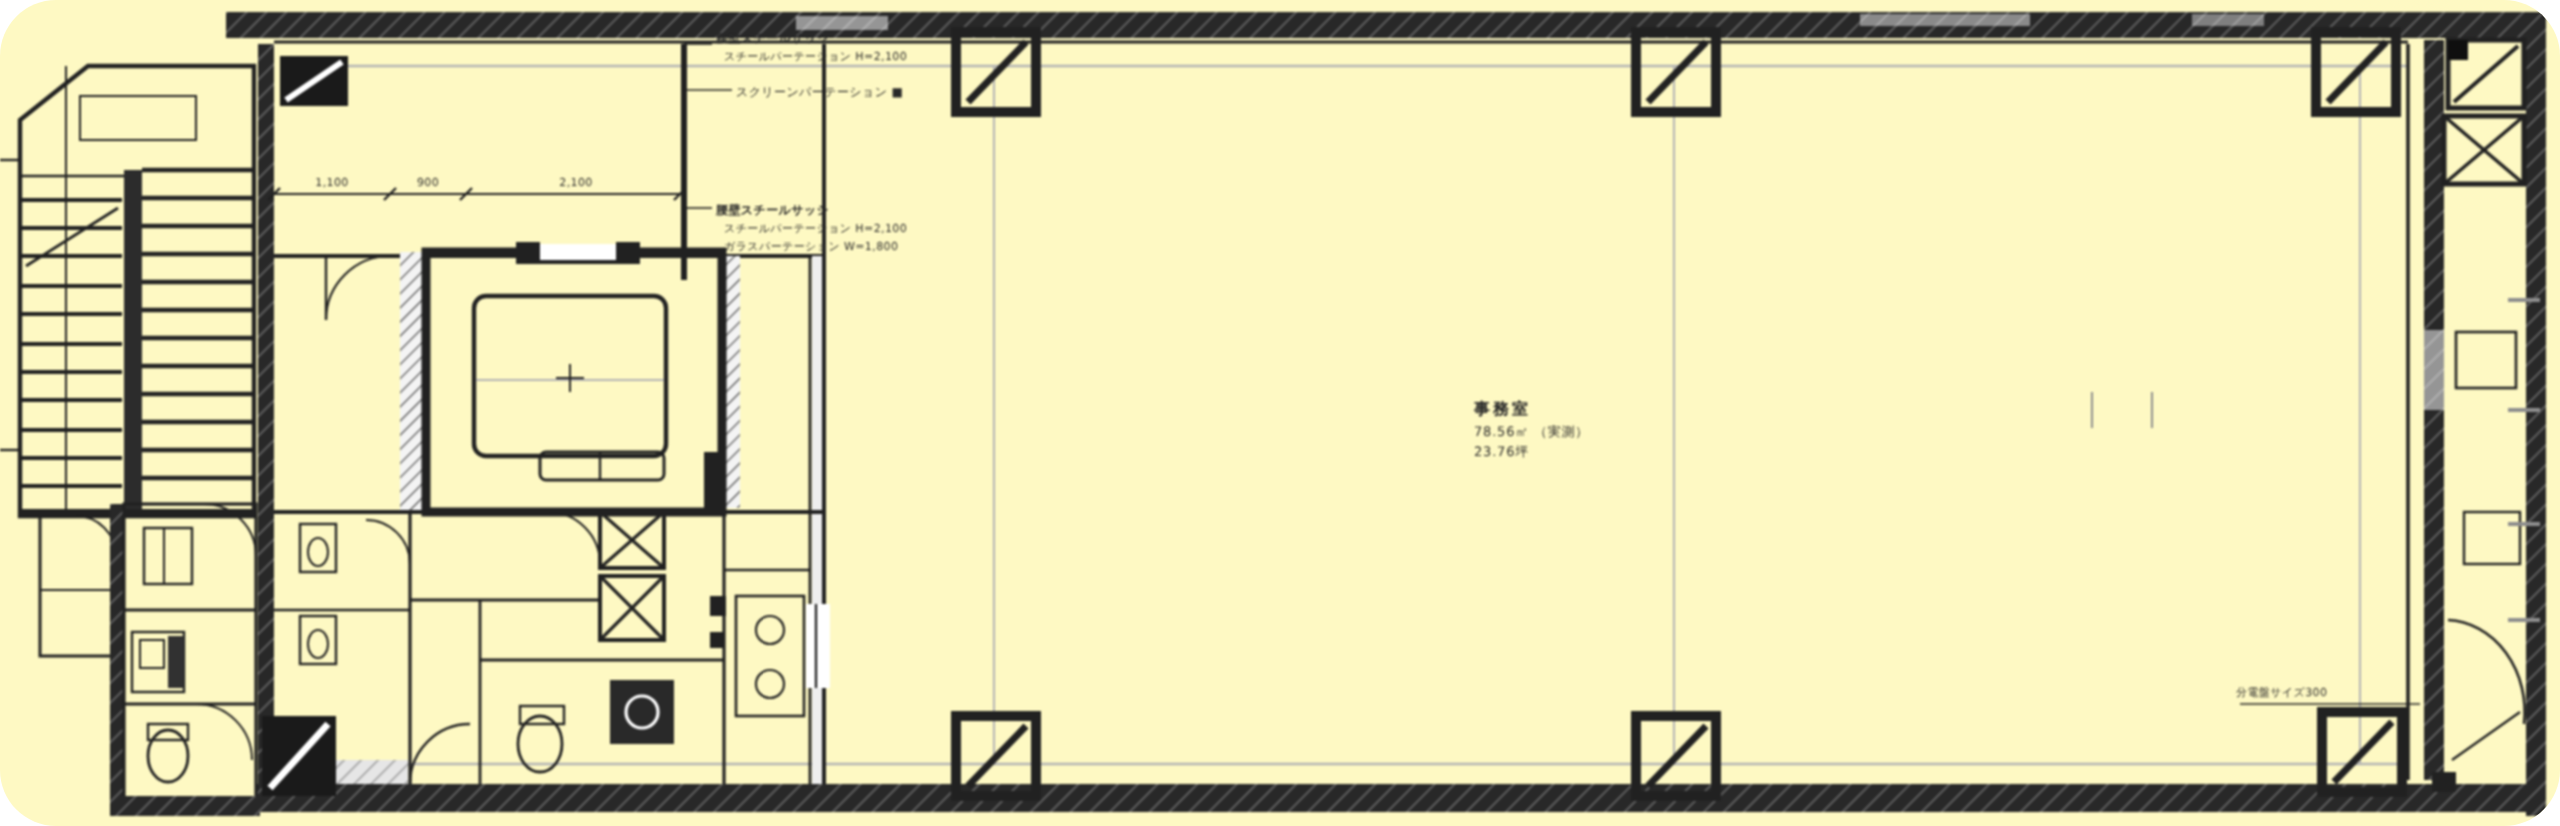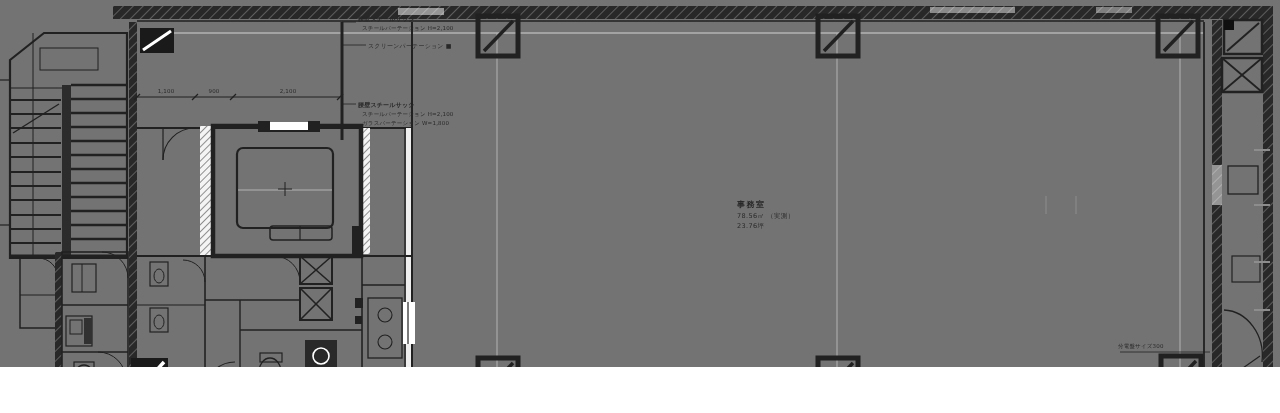--- a/index.html
+++ b/index.html
@@ -1,16 +1,16 @@
 <!DOCTYPE html>
 <html><head>
 <meta charset="utf-8">
 <style>
   html,body{margin:0;padding:0;background:#ffffff;}
-  .page{position:relative;width:1280px;height:367px;background:#737373;overflow:hidden;}
+  .page{position:relative;width:1280px;height:413px;background:#fef9c3;overflow:hidden;border-radius:28px;}
   svg{display:block;filter:blur(0.45px) contrast(1.02);}
   .ink{stroke:#232323;fill:none;}
   .faint{stroke:#b2b2b2;fill:none;}
   .gtick{stroke:#8d8d8d;fill:none;}
   text{font-family:"DejaVu Sans","Liberation Sans",sans-serif;fill:#2a2a2a;}
   .t6{font-size:6px;letter-spacing:0.2px;}
   .t55{font-size:5.5px;letter-spacing:0.2px;}
   .t7{font-size:6.5px;letter-spacing:0.4px;}
   .t8{font-size:8px;font-weight:bold;letter-spacing:1.5px;}
   .tb{font-weight:bold;}

